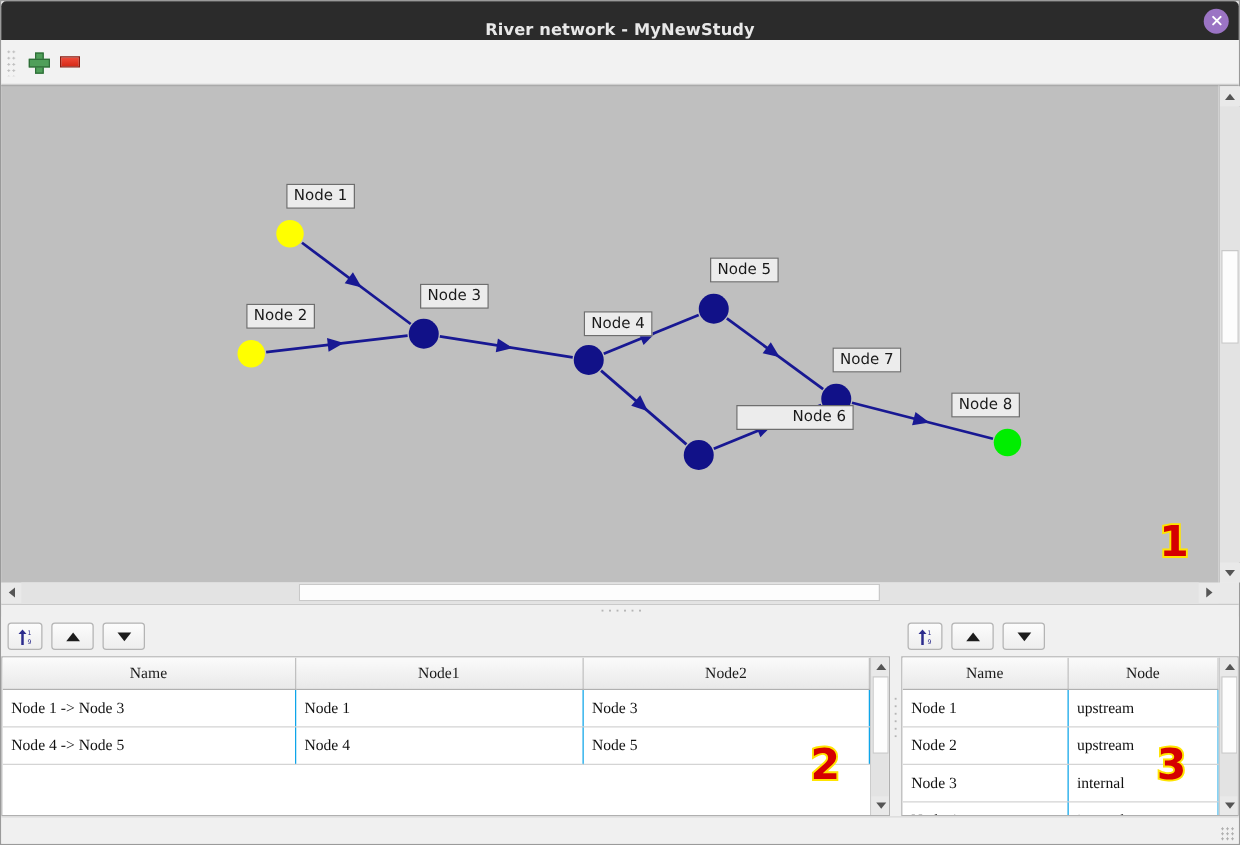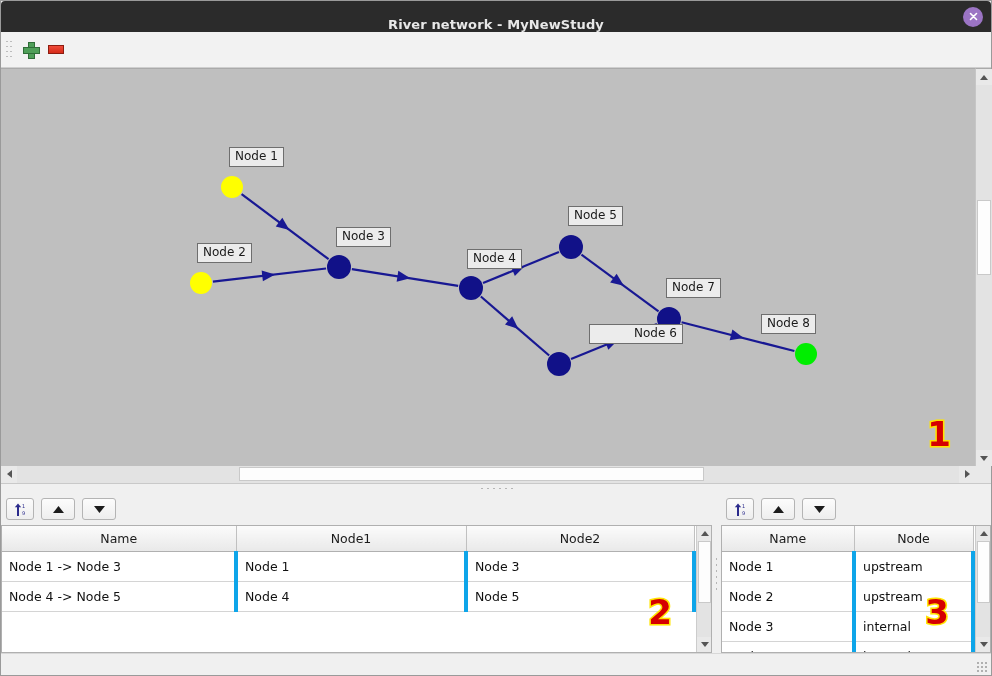--- a/index.html
+++ b/index.html
@@ -169,30 +169,30 @@
     border: 1px solid #b4b4b4; border-radius: 3px;
     display: flex; align-items: center; justify-content: center;
     cursor: pointer;
   }
   .sq-btn.wide { width: 34px; }
   .grid-wrap {
     flex: 1; min-height: 0; display: flex;
     border: 1px solid #b0b0b0; background: #fff;
     margin: 0; overflow: hidden;
   }
-  .grid { flex: 1; min-width: 0; display: flex; flex-direction: column; overflow: hidden; background:#fff; }
+  .grid { flex: 1; min-width: 0; display: flex; flex-direction: column; overflow: hidden; background:#fff;font-family:Liberation Serif, serif; }
   table.tbl { width: 100%; border-collapse: collapse; table-layout: fixed; }
   table.tbl th {
     background: linear-gradient(180deg,#fbfbfb 0%, #e9e9e9 100%);
     border-right: 1px solid #c0c0c0; border-bottom: 1px solid #b0b0b0;
     font-weight: normal; font-size: 12.5px; color: #1b1b1b;
     height: 25px; text-align: center;
   }
   table.tbl td {
-    border-right: 4px solid #0ea5e9; border-bottom: 1px solid #d4d4d4;
+    border-right: 1px solid #0ea5e9; border-bottom: 1px solid #d4d4d4;
     font-size: 12.5px; color: #111; height: 30px;
     padding-left: 7px; white-space: nowrap; overflow: hidden;
     background: #fff;
   }
   .tbl-vscroll {
     width: 15px; min-width:15px; background: #e9e9e9;
     border-left: 1px solid #cccccc;
     display: flex; flex-direction: column;
   }
   .tbl-vscroll .sb-arrow { width:15px; height:15px; }

